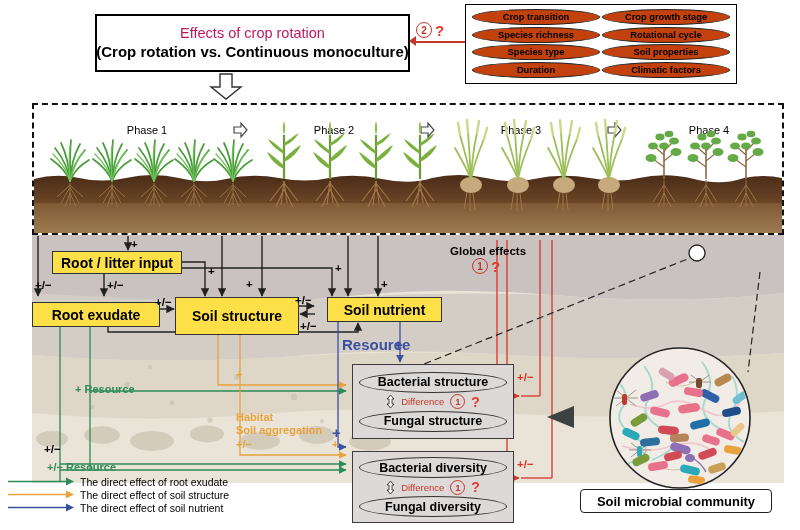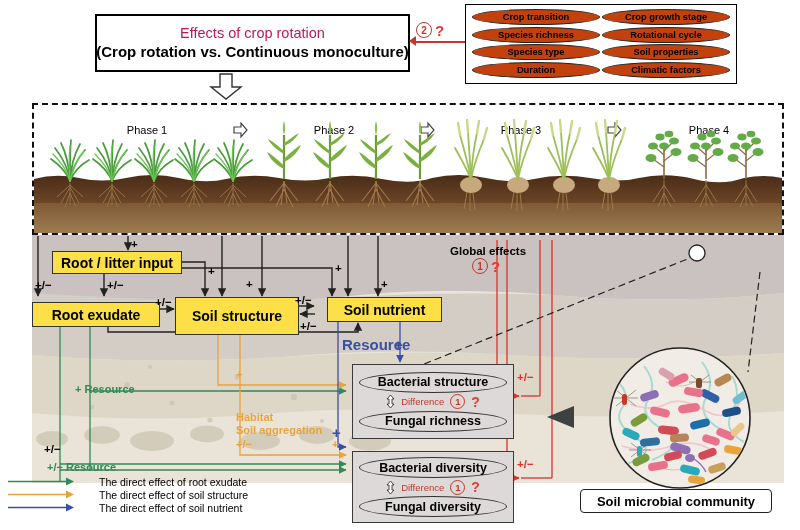--- a/index.html
+++ b/index.html
@@ -124,21 +124,21 @@
   .elabel { font-size:11.5px; font-weight:bold; color:#000; }
   .elabel-green { font-size:11px; font-weight:bold; color:#2e8b57; }
   .elabel-orange { font-size:11px; font-weight:bold; color:#e8a33d; }
   .elabel-blue { font-size:15px; font-weight:bold; color:#3b4fa0; }
   .elabel-red { font-size:11.5px; font-weight:bold; color:#d9332b; }
 
   
   #legend { left:8px; top:476px; width:300px; }
   .leg-row { display:flex; align-items:center; height:11.5px; margin-bottom:1.5px; }
   .leg-arrow { width:68px; height:11px; flex:0 0 68px; }
-  .leg-text { font-size:10.5px; color:#000; margin-left:23px; white-space:nowrap; }
+  .leg-text { font-size:10.5px; color:#000; margin-left:4px; white-space:nowrap; }
 
   svg { display:block; overflow:visible; }
 </style>
 </head>
 <body>
 
 <div id="root">
 
   <div class="abs pbox" id="title-box" style="background:#fff;">
     <div class="l1">Effects of crop rotation</div>
@@ -662,21 +662,21 @@
     <div class="diff-row">
       <span class="diff-icon">
         <svg width="9" height="13" viewBox="0 0 9 13">
             <polygon points="4.5,0 8,4 6,4 6,9 8,9 4.5,13 1,9 3,9 3,4 1,4" fill="#fff" stroke="#333" stroke-width="0.9"></polygon>
           </svg>
       </span>
       <span class="diff-txt">Difference</span>
       <span class="circ-num-sm">1</span>
       <span class="qmark-sm">?</span>
     </div>
-    <div class="g-oval">Fungal richness</div>
+    <div class="g-oval">Fungal structure</div>
   </div>
 
   <div class="abs groupbox" id="box-diversity">
     <div class="g-oval">Bacterial diversity</div>
     <div class="diff-row">
       <span class="diff-icon">
         <svg width="9" height="13" viewBox="0 0 9 13">
             <polygon points="4.5,0 8,4 6,4 6,9 8,9 4.5,13 1,9 3,9 3,4 1,4" fill="#fff" stroke="#333" stroke-width="0.9"></polygon>
           </svg>
       </span>

